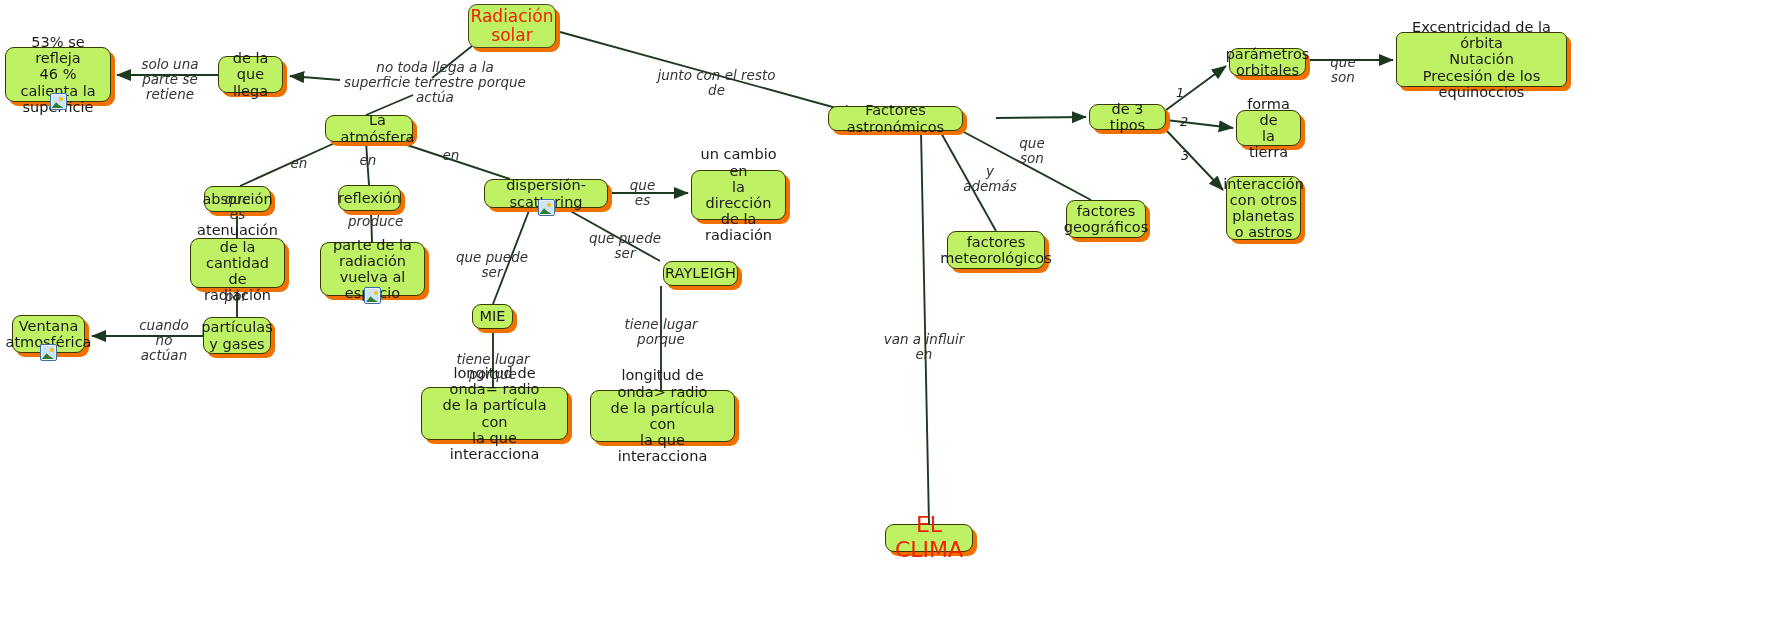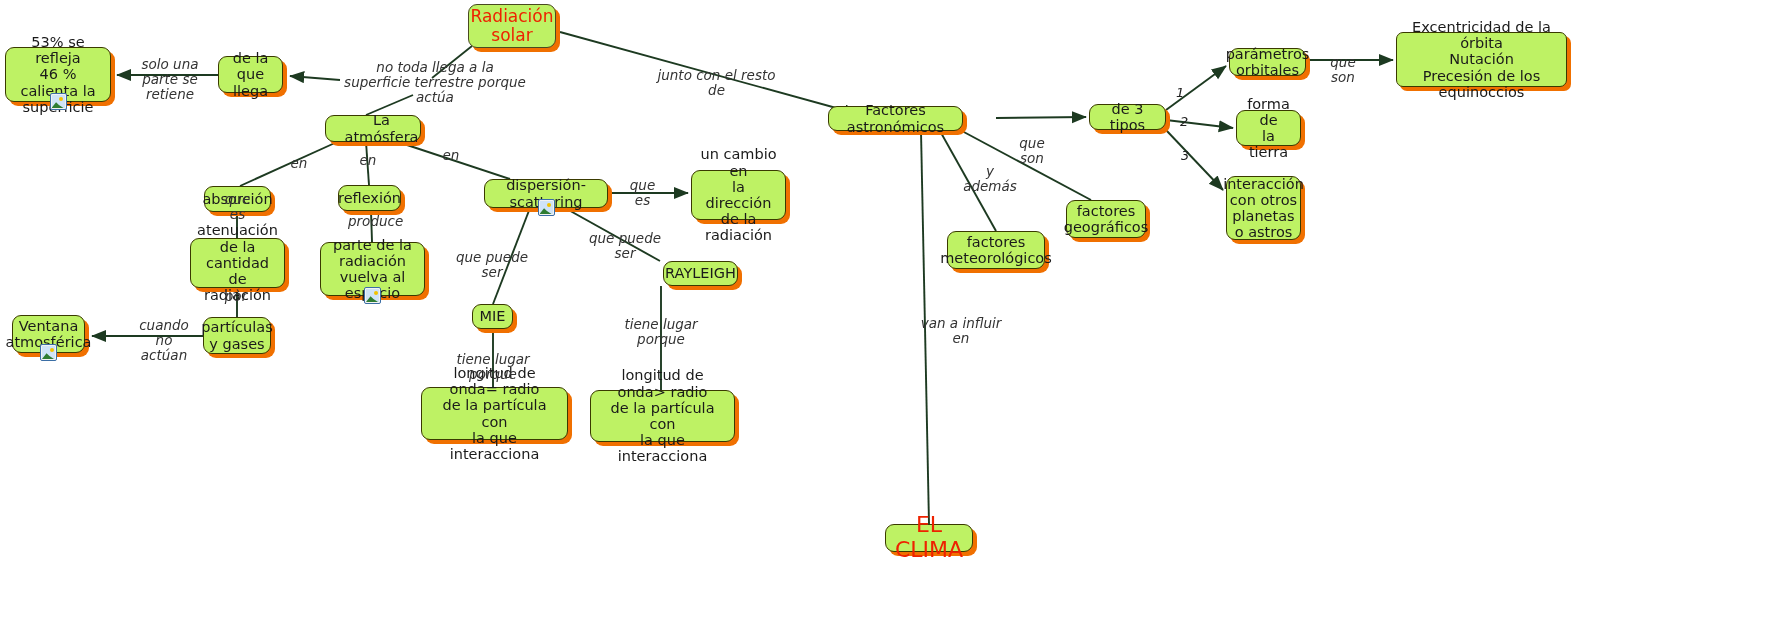--- a/index.html
+++ b/index.html
@@ -113,21 +113,21 @@
       <div class="node" style="left: 5px; top: 47px; width: 106px; height: 55px;"><span>53% se refleja
 46 % calienta la
 superficie</span></div>
       <div class="imgicon" style="left: 49.5px; top: 93px;">
         <span class="sky"></span>
         <span class="hill"></span>
         <span class="sun"></span>
       </div>
       <div class="node" style="left: 218px; top: 56px; width: 65px; height: 37px;"><span>de la
 que llega</span></div>
-      <div class="node" style="left: 325px; top: 115px; width: 96px; height: 27px; padding-left: 25px;"><span>La atmósfera</span></div>
+      <div class="node" style="left: 325px; top: 115px; width: 88px; height: 27px; padding-left: 25px;"><span>La atmósfera</span></div>
       <div class="node" style="left: 204px; top: 186px; width: 67px; height: 26px;"><span>absorción</span></div>
       <div class="node" style="left: 338px; top: 185px; width: 63px; height: 26px;"><span>reflexión</span></div>
       <div class="node" style="left: 484px; top: 179px; width: 124px; height: 29px;"><span>dispersión-scattering</span></div>
       <div class="imgicon" style="left: 537.5px; top: 199px;">
         <span class="sky"></span>
         <span class="hill"></span>
         <span class="sun"></span>
       </div>
       <div class="node" style="left: 691px; top: 170px; width: 95px; height: 50px;"><span>un cambio en
 la dirección
@@ -194,21 +194,21 @@
       <div class="lbl" style="left: 222px; top: 289px; width: 28px;">pòr</div>
       <div class="lbl" style="left: 131px; top: 318px; width: 66px;">cuando no
 actúan</div>
       <div class="lbl" style="left: 446px; top: 250px; width: 92px;">que puede ser</div>
       <div class="lbl" style="left: 579px; top: 231px; width: 92px;">que puede ser</div>
       <div class="lbl" style="left: 437px; top: 352px; width: 112px;">tiene lugar porque</div>
       <div class="lbl" style="left: 605px; top: 317px; width: 112px;">tiene lugar porque</div>
       <div class="lbl" style="left: 1017px; top: 118px; width: 30px; margin-top: 18px;">que
 son</div>
       <div class="lbl" style="left: 959px; top: 164px; width: 62px;">y además</div>
-      <div class="lbl" style="left: 876px; top: 316px; width: 96px; margin-left: 37px;">van a influir en</div>
+      <div class="lbl" style="left: 876px; top: 332px; width: 96px;">van a influir en</div>
       <div class="lbl" style="left: 1318px; top: 55px; width: 50px;">que son</div>
     </div>
   <div id="numbers-layer">
       <div class="num" style="left: 1176px; top: 85px;">1</div>
       <div class="num" style="left: 1180px; top: 114px;">2</div>
       <div class="num" style="left: 1181px; top: 148px;">3</div>
     </div>
 </div>
 
 </body></html>

